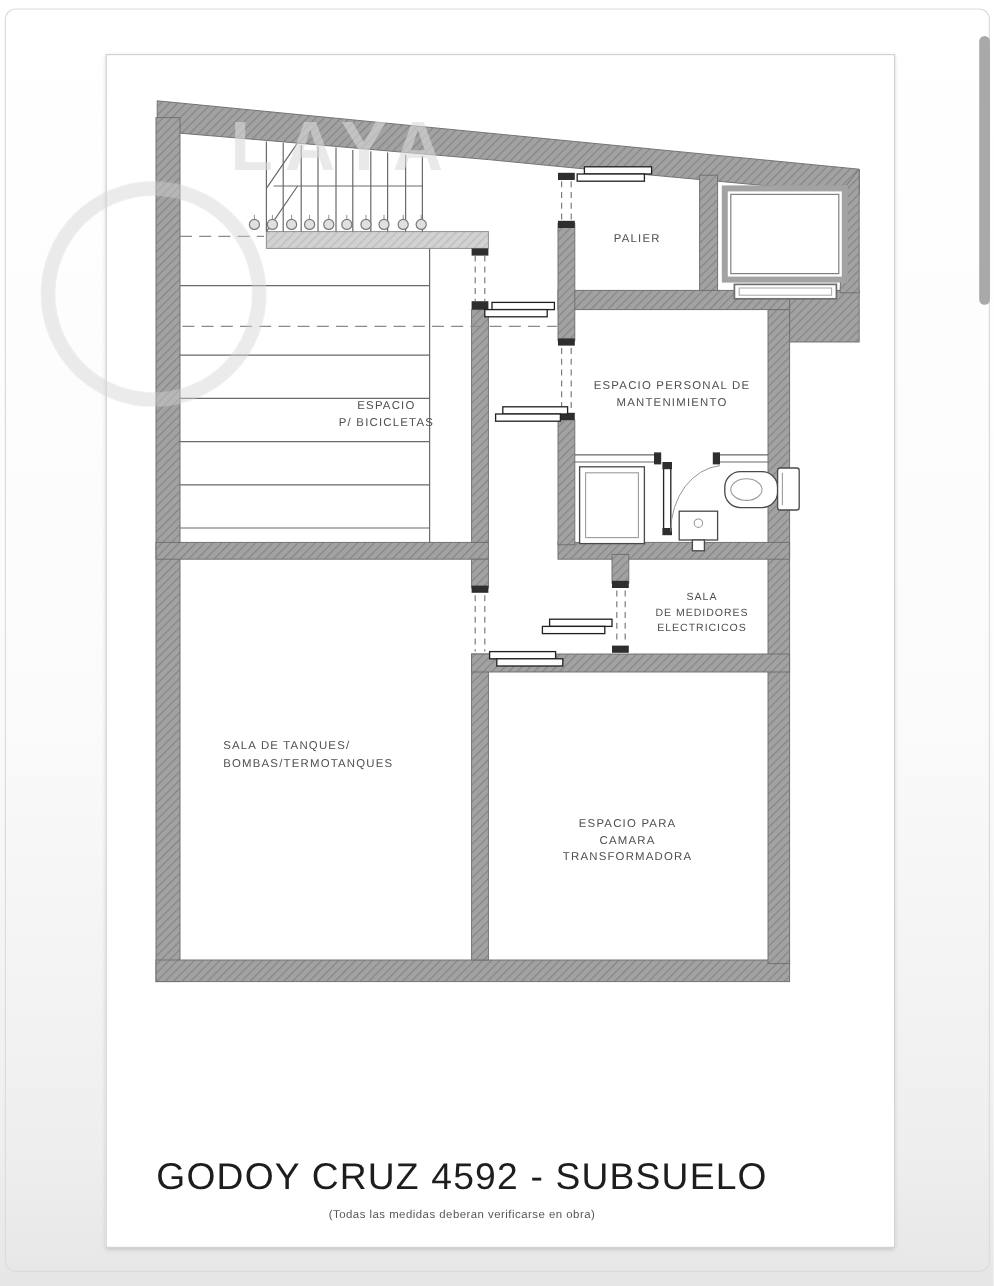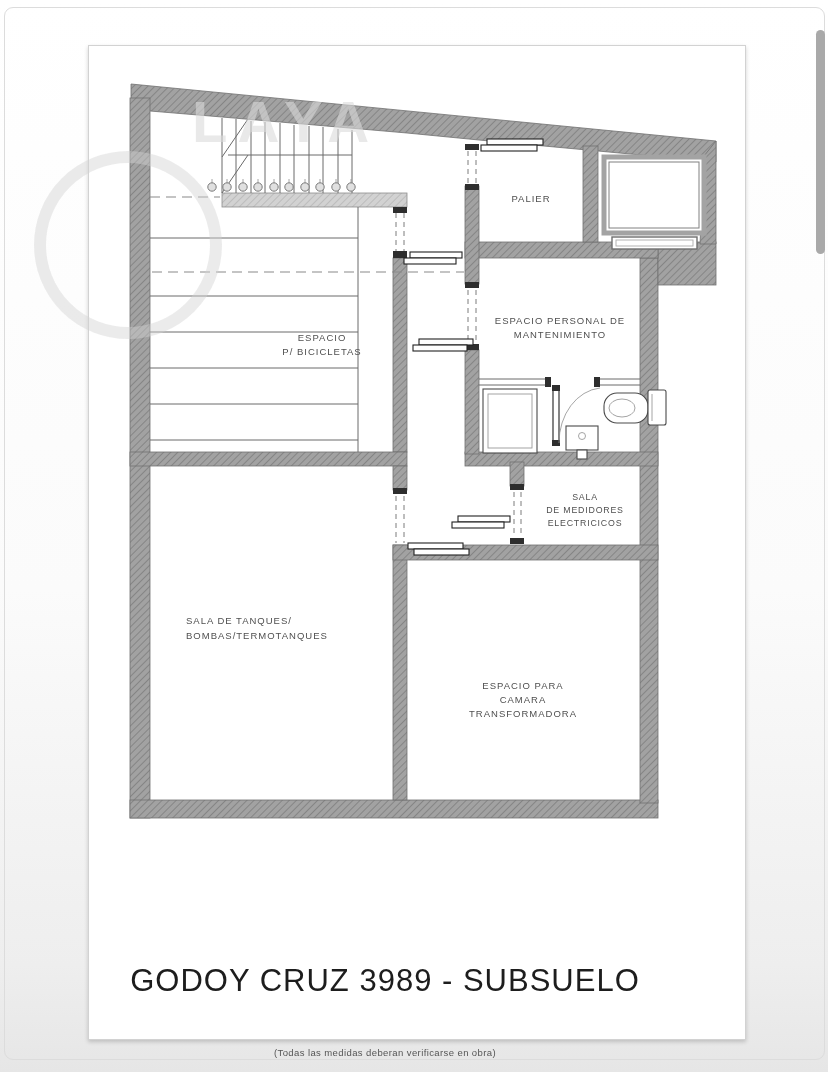--- a/index.html
+++ b/index.html
@@ -16,21 +16,21 @@
     position:absolute;left:88px;top:45px;width:656px;height:993px;
     background:#ffffff;border:1px solid #d2d2d2;
     box-shadow:0 2px 4px rgba(0,0,0,0.18);
   }
   .plansvg{position:absolute;left:0;top:0;width:828px;height:1072px;}
   .title{
     position:absolute;left:385px;top:963px;transform:translateX(-50%);
     font-size:31px;color:#1d1d1d;letter-spacing:1px;white-space:nowrap;
   }
   .subtitle{
-    position:absolute;left:385px;top:1047px;transform:translateX(-50%);
+    position:absolute;left:385px;top:1007px;transform:translateX(-50%);
     font-size:9.5px;color:#555;letter-spacing:.4px;white-space:nowrap;text-align:center;
   }
   .scroll-thumb{
     position:absolute;right:3px;top:30px;width:9px;height:224px;
     background:#a9a9a9;border-radius:5px;
   }
   text.rlabel{fill:#4f4f4f;font-size:9.5px;letter-spacing:1px;font-family:"Liberation Sans",sans-serif;}
   text.rlabel-sm{fill:#4f4f4f;font-size:8.8px;letter-spacing:.8px;font-family:"Liberation Sans",sans-serif;}
   .wall{fill:url(#hWall);stroke:#707070;stroke-width:.8;}
   .wall-light{fill:url(#hLight);stroke:#8d8d8d;stroke-width:.8;}
@@ -210,16 +210,16 @@
 
     <text class="rlabel" x="186" y="624" text-anchor="start">SALA DE TANQUES/</text>
     <text class="rlabel" x="186" y="639" text-anchor="start">BOMBAS/TERMOTANQUES</text>
 
     <text class="rlabel" x="523" y="689">ESPACIO PARA</text>
     <text class="rlabel" x="523" y="703">CAMARA</text>
     <text class="rlabel" x="523" y="717">TRANSFORMADORA</text>
   </g>
 </svg>
 
-<div class="title">GODOY CRUZ 3989 - SUBSUELO</div>
+<div class="title">GODOY CRUZ 4592 - SUBSUELO</div>
 <div class="subtitle">(Todas las medidas deberan verificarse en obra)</div>
 
 <div class="scroll-thumb"></div>
 
 </body></html>

